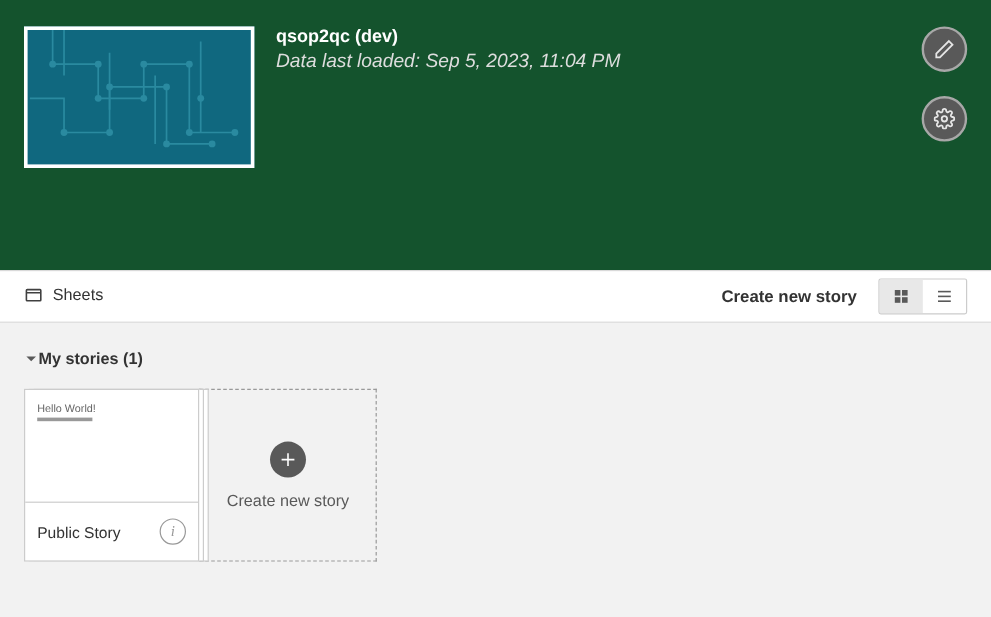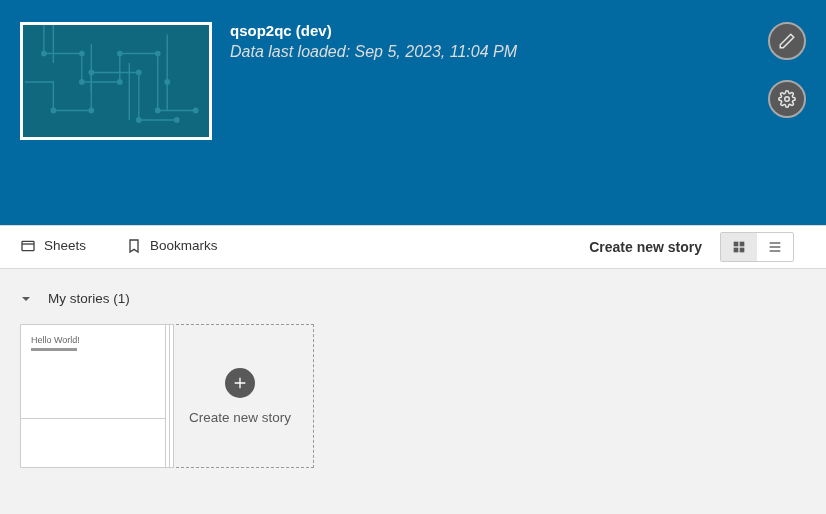--- a/index.html
+++ b/index.html
@@ -4,21 +4,21 @@
 <style>
   * { box-sizing: border-box; margin: 0; padding: 0; }
   body {
     font-family: Arial, sans-serif;
     width: 826px;
     height: 514px;
     background: #f2f2f2;
     overflow: hidden;
   }
   .header {
-    background: #0369a1;
+    background: #14532d;
     height: 225px;
     padding: 22px 20px;
     display: flex;
     position: relative;
   }
   .app-thumb {
     width: 192px;
     height: 118px;
     background: #10687f;
     border: 3px solid #fff;
@@ -67,21 +67,21 @@
     cursor: pointer;
   }
   .circle-btn svg { stroke: #e6e6e6; fill: none; }
   .tabs-bar {
     background: #fff;
     border-top: 1px solid #d9d9d9;
     border-bottom: 1px solid #d9d9d9;
     height: 44px;
     display: flex;
     align-items: center;
-    padding: 0 32px 0 0;
+    padding: 0 20px 0 0;
   }
   .tab {
     display: flex;
     align-items: center;
     gap: 8px;
     height: 100%;
     padding: 0 20px;
     font-size: 13.5px;
     color: #333;
     cursor: pointer;
@@ -121,25 +121,26 @@
     cursor: pointer;
   }
   .view-btn.active { background: #e8e8e8; }
   .view-btn svg { fill: #595959; }
   .content {
     padding: 22px 20px;
   }
   .section-header {
     display: flex;
     align-items: center;
-    gap: 16px;
+    gap: 0;
     font-size: 13.5px;
     color: #333;
     margin-bottom: 18px;
     cursor: pointer;
+    font-weight: bold;
   }
   .section-header svg { fill: #595959; }
   .stories-row {
     display: flex;
   }
   .story-card {
     width: 146px;
     height: 144px;
     background: #fff;
     border: 1px solid #ccc;
@@ -251,26 +252,20 @@
 </div>
 
 <div class="tabs-bar">
   <div class="tab">
     <svg width="16" height="16" viewBox="0 0 24 24" fill="none" stroke-width="2">
       <rect x="3" y="5" width="18" height="14" rx="1"></rect>
       <path d="M3 9h18"></path>
     </svg>
     <span>Sheets</span>
   </div>
-  <div class="tab">
-    <svg width="16" height="16" viewBox="0 0 24 24" fill="none" stroke-width="2">
-      <path d="M6 3h12v18l-6-4-6 4V3z"></path>
-    </svg>
-    <span>Bookmarks</span>
-  </div>
   <div class="tabs-right">
     <div class="create-story-link">Create new story</div>
     <div class="view-toggle">
       <div class="view-btn active">
         <svg width="16" height="16" viewBox="0 0 24 24">
           <rect x="4" y="4" width="7" height="7"></rect>
             <rect x="13" y="4" width="7" height="7"></rect>
           <rect x="4" y="13" width="7" height="7"></rect>
             <rect x="13" y="13" width="7" height="7"></rect>
         </svg>
@@ -292,20 +287,24 @@
       <path d="M4 8l8 8 8-8z"></path>
     </svg>
     <span>My stories (1)</span>
   </div>
   <div class="stories-row">
     <div class="story-card">
       <div class="story-preview">
         <span class="hw">Hello World!</span>
         <div class="bar"></div>
       </div>
+      <div class="story-footer">
+        <span class="story-footer-title">Public Story</span>
+        <span class="info-btn">i</span>
+      </div>
     </div>
     <div class="create-card">
       <div class="plus-circle">
         <svg width="16" height="16" viewBox="0 0 24 24">
           <path d="M11 4h2v7h7v2h-7v7h-2v-7H4v-2h7V4z"></path>
         </svg>
       </div>
       <span>Create new story</span>
     </div>
   </div>

